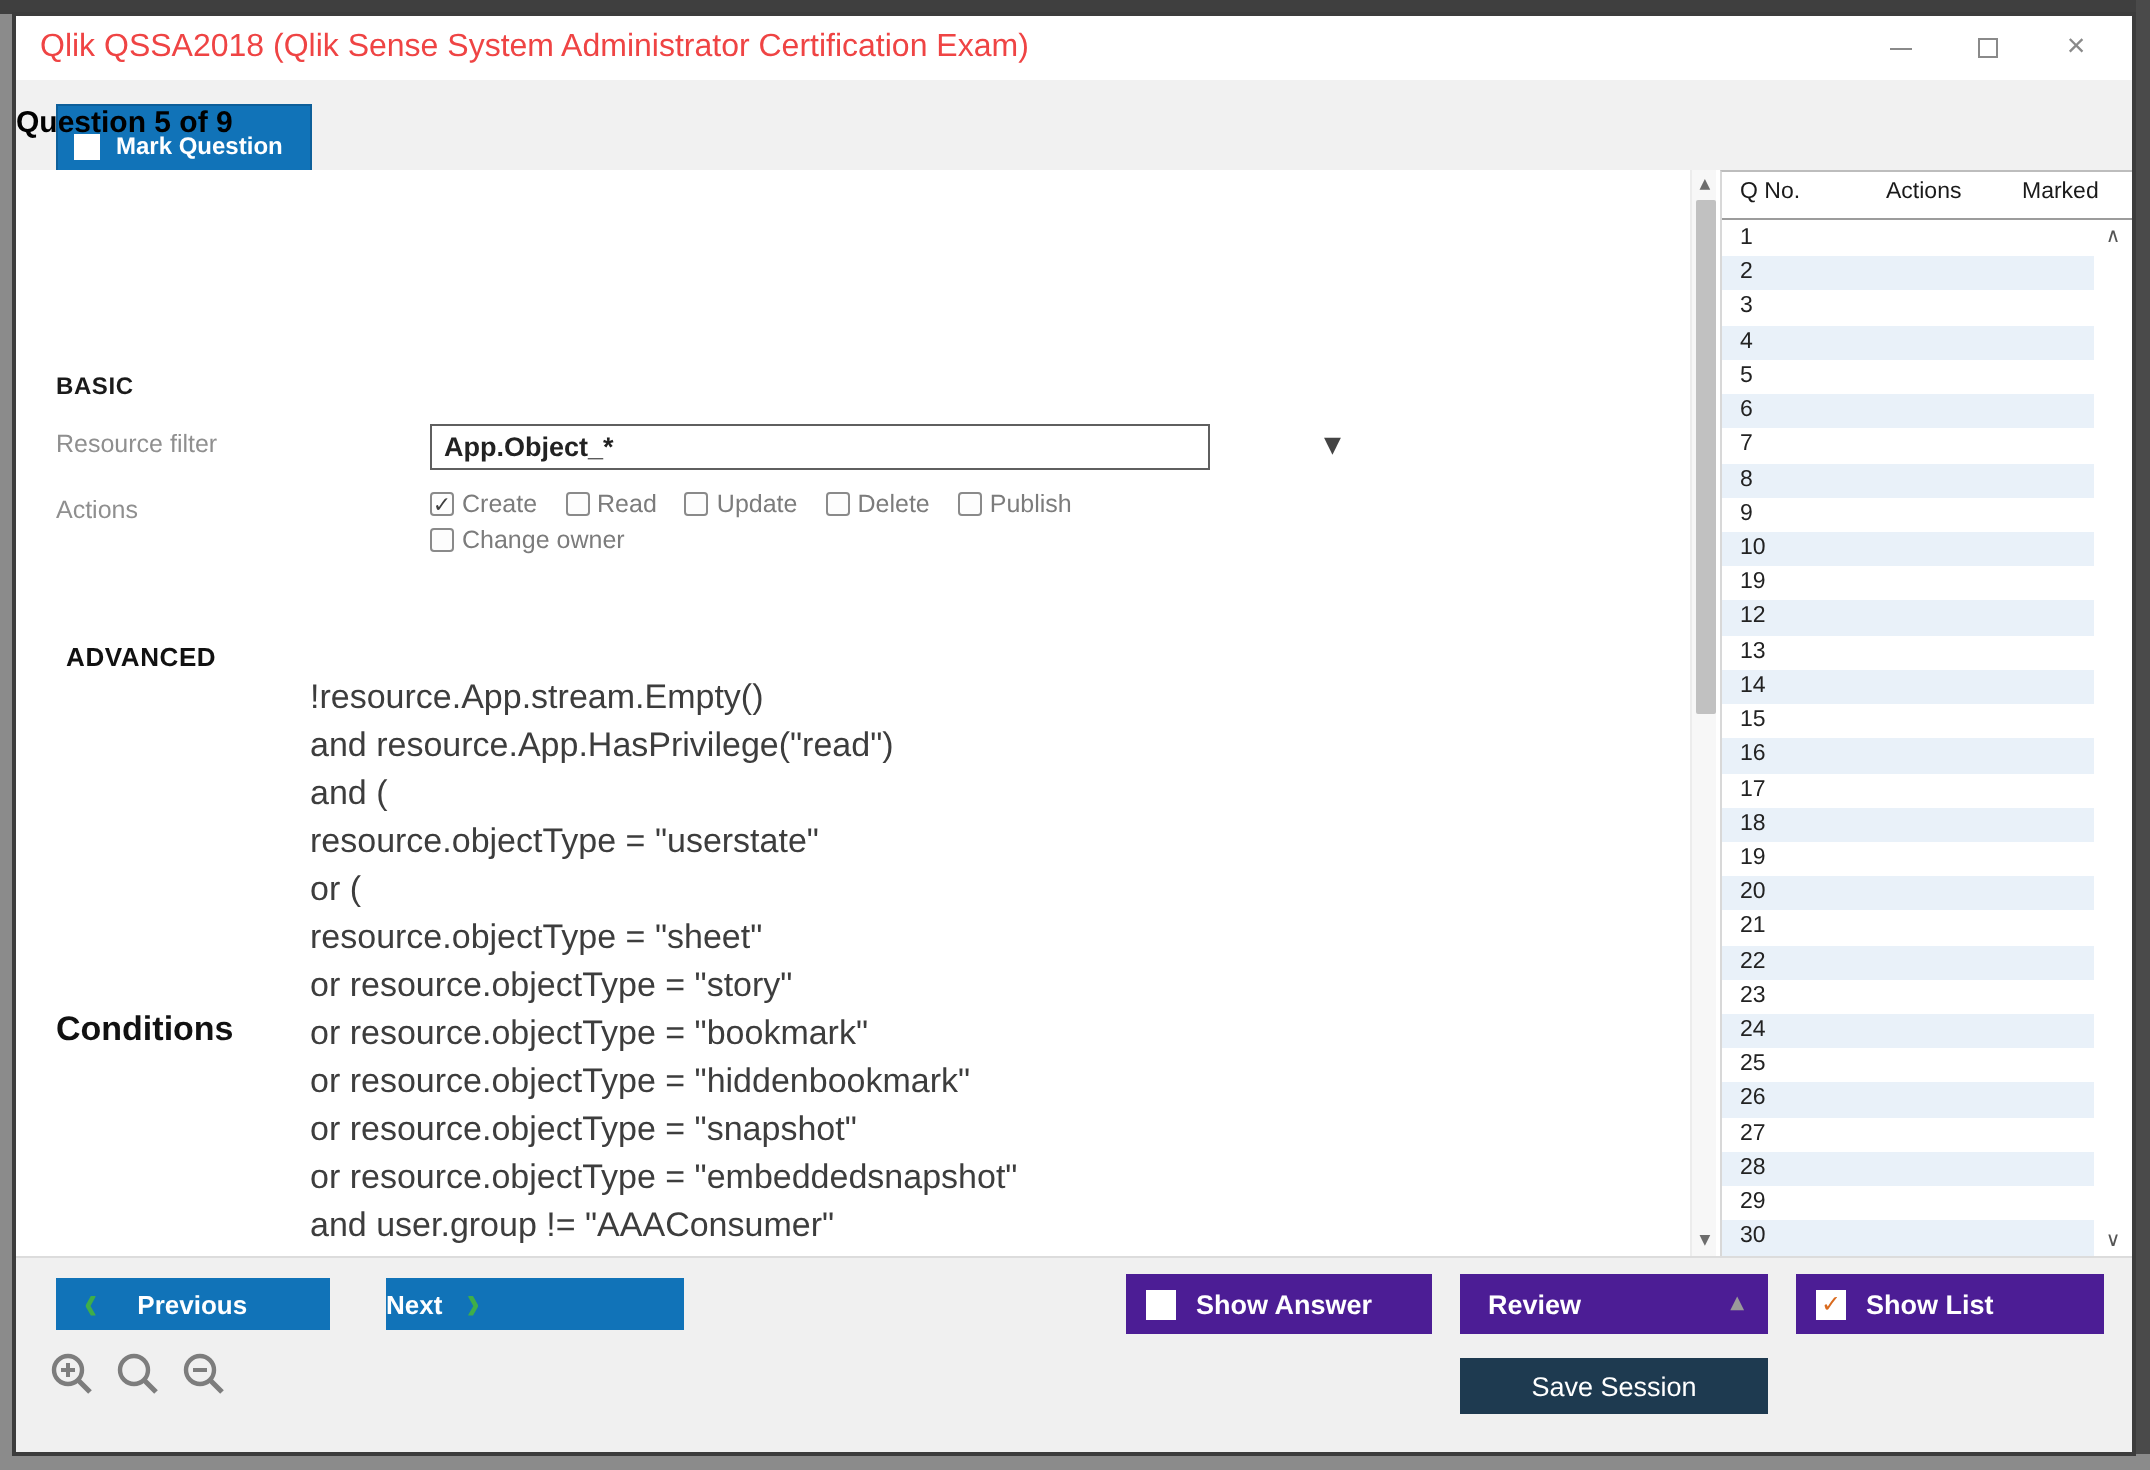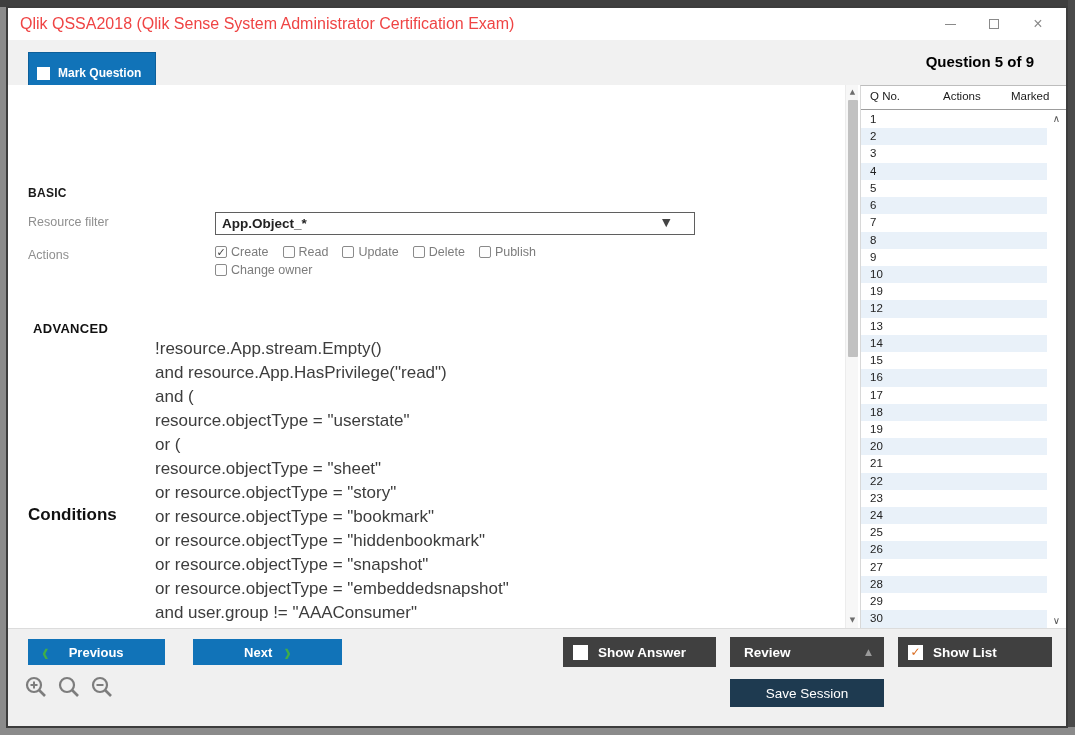--- a/index.html
+++ b/index.html
@@ -20,30 +20,30 @@
   .glyph-min { display:inline-block; width:11px; border-top:1px solid #8a8a8a; }
   .glyph-max { display:inline-block; width:10px; height:10px; border:1px solid #8a8a8a; }
   .glyph-close { font-size:16px; line-height:16px; color:#8a8a8a; }
 
   
   .header-band { position:absolute; left:0; top:32px; right:0; height:45px; background:#f1f1f1; }
   .btn-mark { position:absolute; left:20px; top:12px; width:128px; height:42px; background:#1173B8;
               border:1px solid #0d5f9a; display:flex; align-items:center; color:#fff;
               font-weight:bold; font-size:12px; cursor:pointer; }
   .btn-mark .cb { width:13px; height:13px; background:#fff; margin:0 8px 0 8px; }
-  .q-counter { position:absolute; left:0; right:32px; top:13px; text-align:right;
+  .q-counter { position:absolute; left:0; right:32px; top:13px; text-align:left;
                font-weight:bold; font-size:15px; color:#000; }
 
   
   .content { position:absolute; left:0; top:77px; right:0; bottom:98px; background:#fff; }
   .question-area { position:absolute; left:0; top:0; width:837px; bottom:0; background:#fff; }
 
   .sec-basic    { position:absolute; left:20px; top:101px; font-size:12px; font-weight:bold; color:#1a1a1a; letter-spacing:.3px; }
   .lbl-resource { position:absolute; left:20px; top:130px; font-size:12.5px; color:#8f8f8f; }
-  .inp-resource { position:absolute; left:207px; top:127px; width:480px; height:23px; border:1px solid #5f5f5f;
+  .inp-resource { position:absolute; left:207px; top:127px; width:390px; height:23px; border:1px solid #5f5f5f;
                   background:#fff; font-size:13.5px; font-weight:bold; color:#222; padding-left:6px;
                   font-family:"Liberation Sans", sans-serif; }
   .dd-arrow { position:absolute; left:654px; top:131px; font-size:11px; color:#444;
               font-family:"DejaVu Sans", sans-serif; cursor:pointer; }
   .lbl-actions { position:absolute; left:20px; top:163px; font-size:12.5px; color:#8f8f8f; }
   .actions-wrap { position:absolute; left:207px; top:160px; width:420px; display:flex; flex-wrap:wrap; row-gap:4px; }
   .chk-item { display:flex; align-items:center; margin-right:14px; cursor:pointer; }
   .chk-box { width:12px; height:12px; border:1px solid #8a8a8a; border-radius:2px; background:#fdfdfd;
              display:flex; align-items:center; justify-content:center; font-size:11px; line-height:11px;
              color:#3f3f3f; font-family:"DejaVu Sans", sans-serif; font-weight:bold; }
@@ -71,27 +71,27 @@
   .qrow.alt { background:#e9f1f9; }
   .qlist-scroll { position:absolute; right:0; top:25px; width:19px; bottom:0; background:#fff; }
   .qs-arrow { position:absolute; left:0; width:19px; text-align:center; color:#555; font-size:10px;
               font-family:"DejaVu Sans", sans-serif; cursor:pointer; }
   .qs-up { top:2px; } .qs-down { bottom:2px; }
 
   
   .footer { position:absolute; left:0; right:0; bottom:0; height:98px; background:#f0f0f0; border-top:1px solid #dcdcdc; }
   .btn { position:absolute; display:flex; align-items:center; color:#fff; font-size:13px; font-weight:bold; cursor:pointer; }
   .btn-blue { background:#1173B8; }
-  .btn-orange { background:#404040; }
+  .btn-orange { background:#4c1d95; }
   .btn-navy { background:#1E3A50; font-weight:normal; font-size:13.5px; }
   .chev { color:#3FAE49; font-weight:bold; font-size:20px; line-height:1; transform:scaleY(1.25); }
   .btn-prev { left:20px; top:10px; width:137px; height:26px; }
   .btn-prev .chev { margin-left:14px; }
   .btn-prev .t { margin-left:20px; }
-  .btn-next { left:185px; top:10px; width:149px; height:26px; justify-content:center; }
+  .btn-next { left:185px; top:10px; width:149px; height:26px; }
   .btn-next .chev { margin-left:12px; }
   .zoom-tools { position:absolute; left:16px; top:46px; display:flex; align-items:center; gap:9px; }
   .zoom-tools svg { cursor:pointer; }
   .btn-show-answer { left:555px; top:8px; width:153px; height:30px; font-size:13.5px; }
   .btn-show-answer .cb, .btn-show-list .cb { width:15px; height:15px; background:#fff; margin:0 10px 0 10px;
         display:flex; align-items:center; justify-content:center; font-family:"DejaVu Sans", sans-serif;
         font-size:12px; font-weight:bold; color:#D96A1E; }
   .btn-review { left:722px; top:8px; width:154px; height:30px; font-size:13.5px; }
   .btn-review .t { margin-left:14px; }
   .btn-review .caret { position:absolute; right:12px; font-size:9px; color:#9a9a9a; font-family:"DejaVu Sans", sans-serif; }

